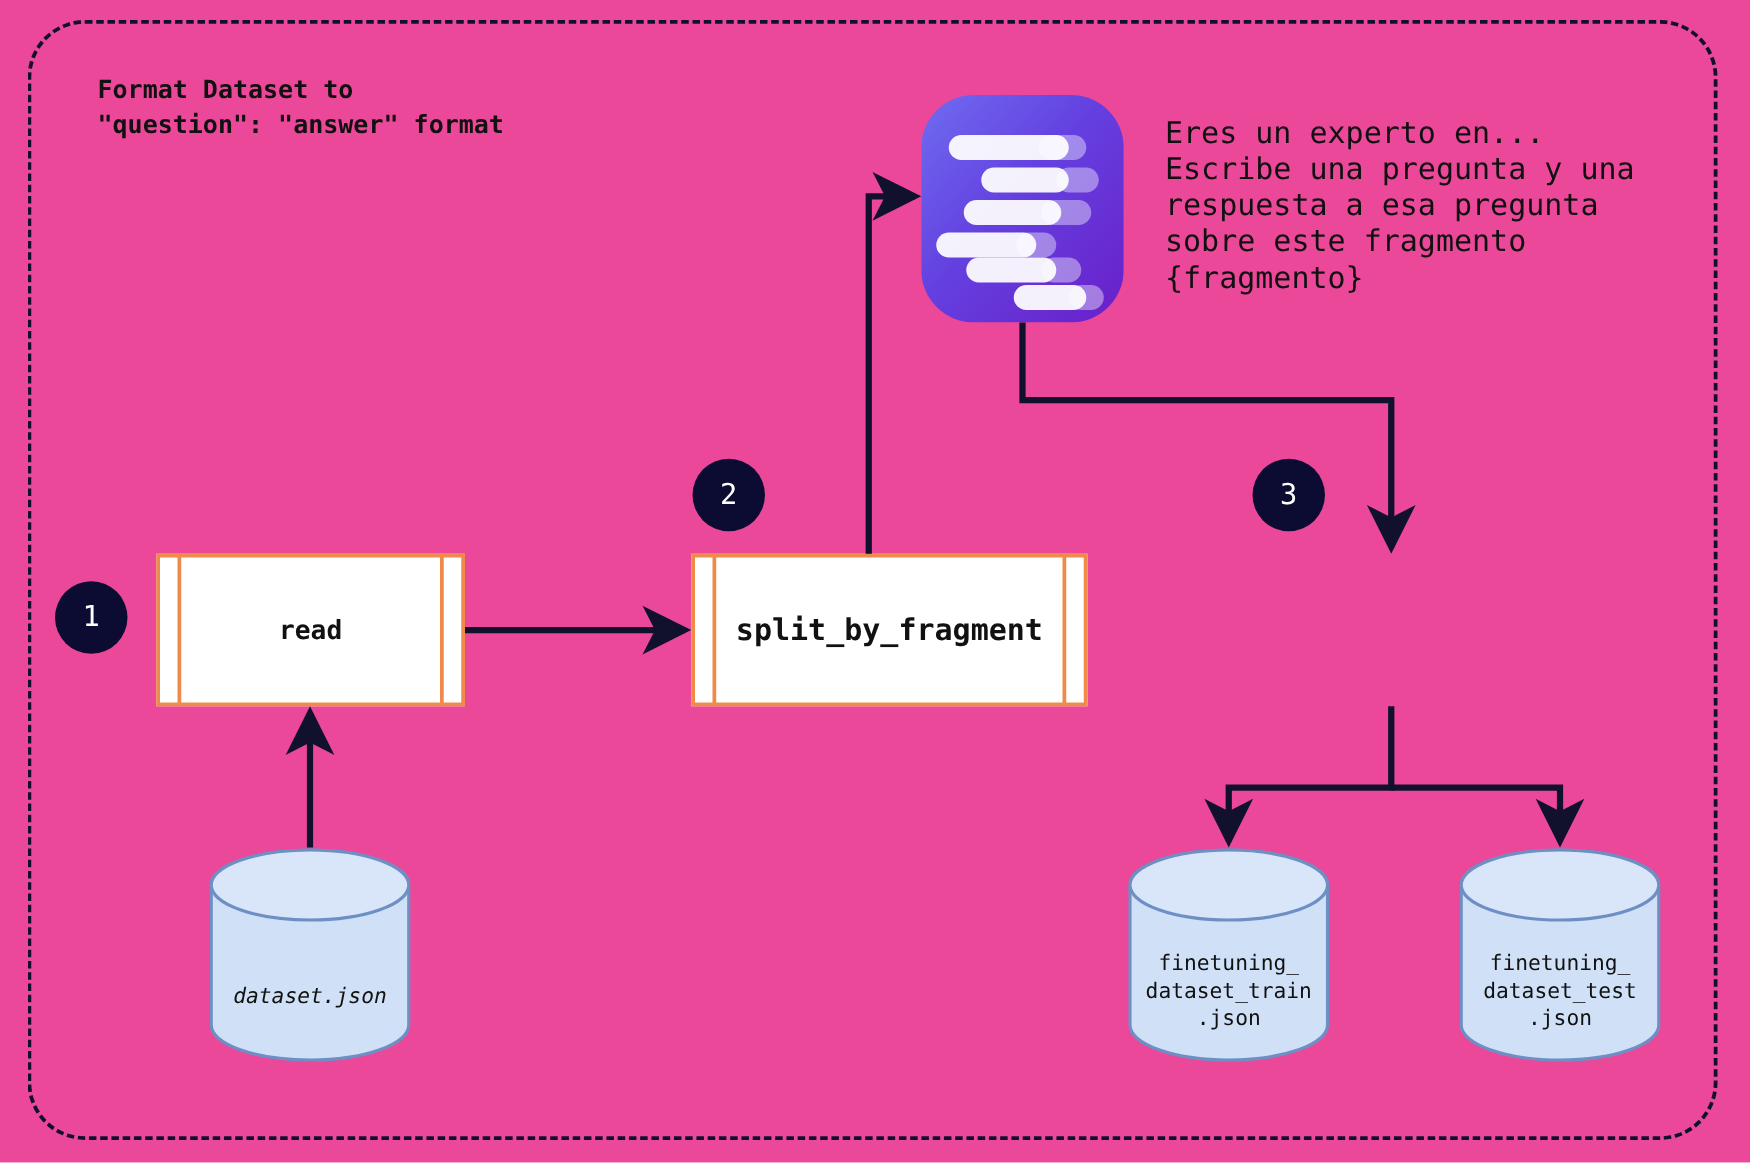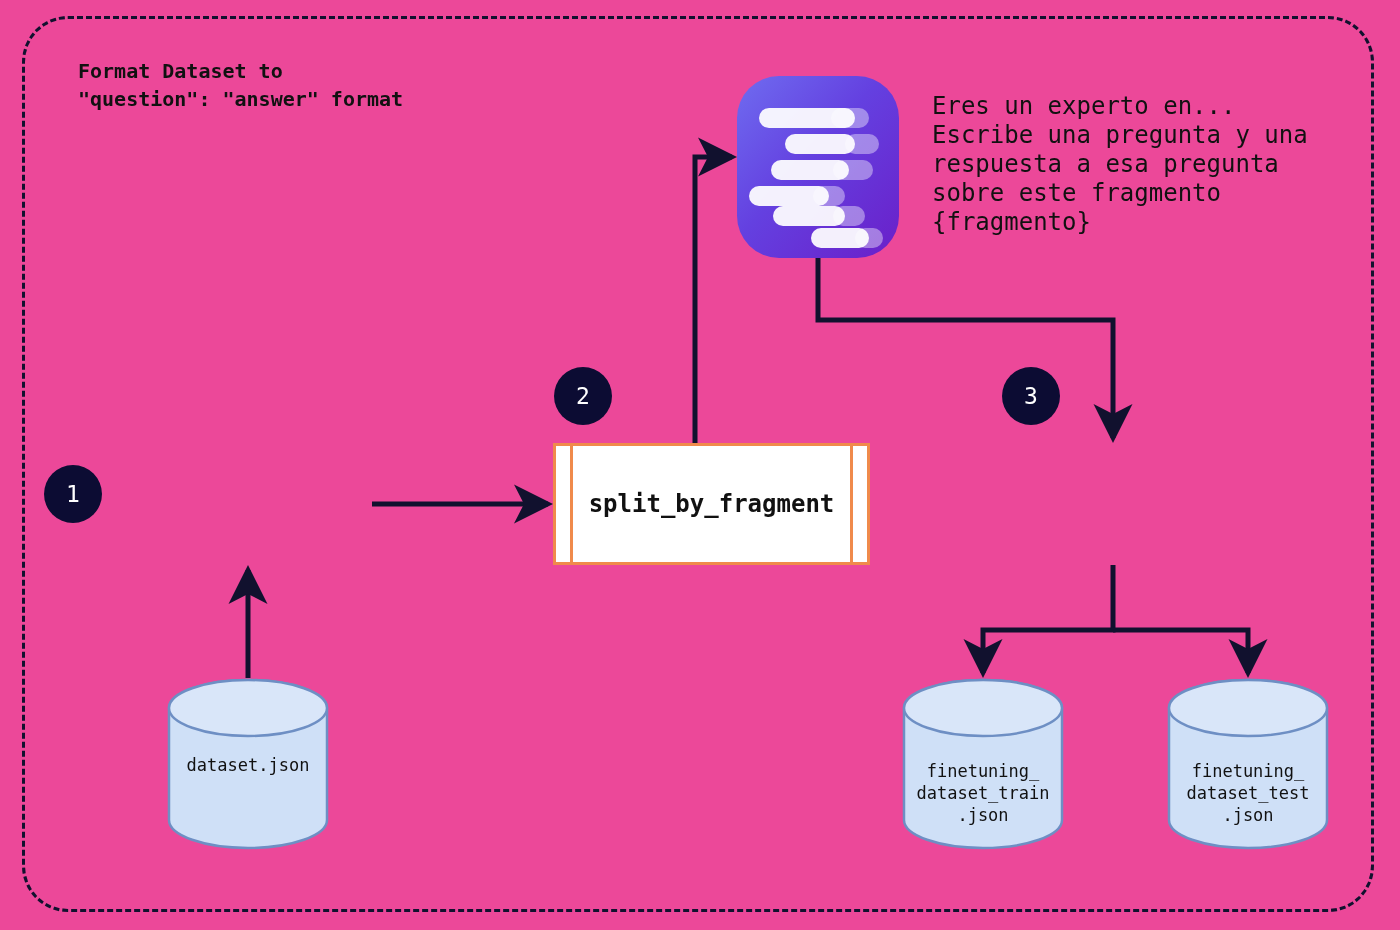--- a/index.html
+++ b/index.html
@@ -137,21 +137,21 @@
     text-align: center;
     font-family: "DejaVu Sans Mono", "Liberation Mono", monospace;
     font-size: 17px;
     line-height: 22px;
     color: #111111;
     white-space: pre;
     z-index: 2;
   }
 
   #cyl-source { left: 167px;  top: 678px; }
-  #cyl-source .cyl-label { top: 76px; }
+  #cyl-source .cyl-label { top: 108px; font-style: italic; }
 
   #cyl-train  { left: 902px;  top: 678px; }
   #cyl-train .cyl-label { top: 772px; top: 82px; }
 
   #cyl-test   { left: 1167px; top: 678px; }
   #cyl-test .cyl-label { top: 82px; }
 
   
   #connectors {
     position: absolute;
@@ -208,20 +208,23 @@
   <div class="prompt-text">Eres un experto en...
 Escribe una pregunta y una
 respuesta a esa pregunta
 sobre este fragmento
 {fragmento}</div>
 
   <div class="badge" id="badge-1">1</div>
   <div class="badge" id="badge-2">2</div>
   <div class="badge" id="badge-3">3</div>
 
+  <div class="proc" id="proc-read">
+    <span class="proc-label">read</span>
+  </div>
 
   <div class="proc" id="proc-split">
     <span class="proc-label">split_by_fragment</span>
   </div>
 
 
   <div class="cyl" id="cyl-source">
     <svg viewBox="0 0 162 172" xmlns="http://www.w3.org/2000/svg">
       <path d="M2,30 a79,28 0 0 1 158,0 L160,142 a79,28 0 0 1 -158,0 Z" fill="#cfe0f7" stroke="#6e8fc4" stroke-width="2.5"></path>
       <ellipse cx="81" cy="30" rx="79" ry="28" fill="#d9e6f9" stroke="#6e8fc4" stroke-width="2.5"></ellipse>

